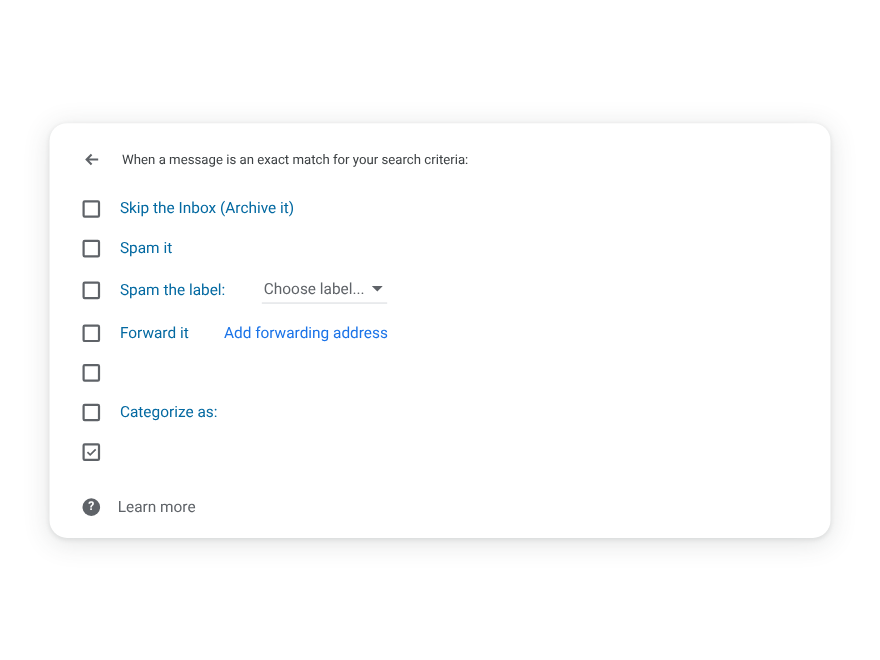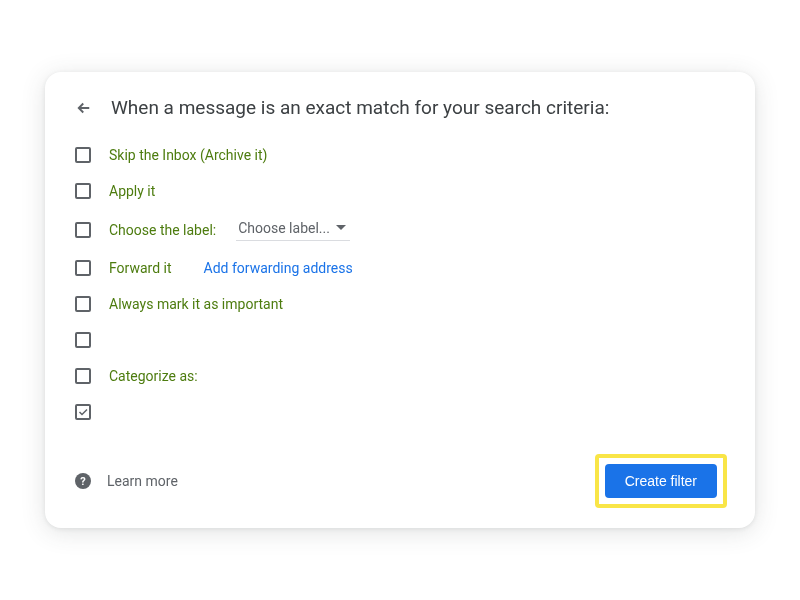--- a/index.html
+++ b/index.html
@@ -26,21 +26,21 @@
       margin-bottom: 18px;
       padding-left: 2px;
     }
     .back-arrow {
       width: 18px;
       height: 18px;
       color: #5f6368;
       cursor: pointer;
     }
     .header-text {
-      font-size: 19px;
+      font-size: 12px;
       color: #3c4043;
     }
     .option-row {
       display: flex;
       align-items: center;
       gap: 18px;
       padding: 9px 2px;
       min-height: 36px;
     }
     .checkbox {
@@ -52,30 +52,30 @@
       display: flex;
       align-items: center;
       justify-content: center;
       cursor: pointer;
       background: #fff;
     }
     .checkbox.checked svg { display: block; }
     .checkbox svg { display: none; width: 12px; height: 12px; }
     .option-label {
       font-size: 14px;
-      color: #4d7c0f;
+      color: #0369a1;
     }
     .dropdown {
       display: inline-flex;
       align-items: center;
       gap: 6px;
       color: #5f6368;
       border-bottom: 1px solid #dadce0;
       padding: 2px 4px 4px 2px;
-      margin-left: 2px;
+      margin-left: 15px;
       cursor: pointer;
       font-size: 14px;
     }
     .dropdown svg { width: 10px; height: 10px; fill: #5f6368; }
     .link {
       color: #1a73e8;
       font-size: 14px;
       cursor: pointer;
       margin-left: 14px;
     }
@@ -137,46 +137,42 @@
   </div>
 
   <div class="option-row">
     <span class="checkbox"></span>
     <span class="option-label">Skip the Inbox (Archive it)</span>
   </div>
 
 
   <div class="option-row">
     <span class="checkbox"></span>
-    <span class="option-label">Apply it</span>
+    <span class="option-label">Spam it</span>
   </div>
 
   <div class="option-row">
     <span class="checkbox"></span>
-    <span class="option-label">Choose the label:</span>
+    <span class="option-label">Spam the label:</span>
     <span class="dropdown">
       <span>Choose label...</span>
       <svg viewBox="0 0 10 10">
           <path d="M0 2 L5 7 L10 2 Z"></path>
         </svg>
     </span>
   </div>
 
   <div class="option-row">
     <span class="checkbox"></span>
     <span class="option-label">Forward it</span>
     <span class="link">Add forwarding address</span>
   </div>
 
 
 
-  <div class="option-row">
-    <span class="checkbox"></span>
-    <span class="option-label">Always mark it as important</span>
-  </div>
 
   <div class="option-row">
     <span class="checkbox"></span>
   </div>
 
   <div class="option-row">
     <span class="checkbox"></span>
     <span class="option-label">Categorize as:</span>
   </div>
 
@@ -186,17 +182,14 @@
           <path d="M5 12l5 5L20 7"></path>
         </svg>
       </span>
   </div>
 
   <div class="footer">
     <div class="learn-more">
       <span class="help-icon">?</span>
       <span>Learn more</span>
     </div>
-    <div class="create-wrap">
-      <button class="create-btn">Create filter</button>
-    </div>
   </div>
 </div>
 
 </body></html>

